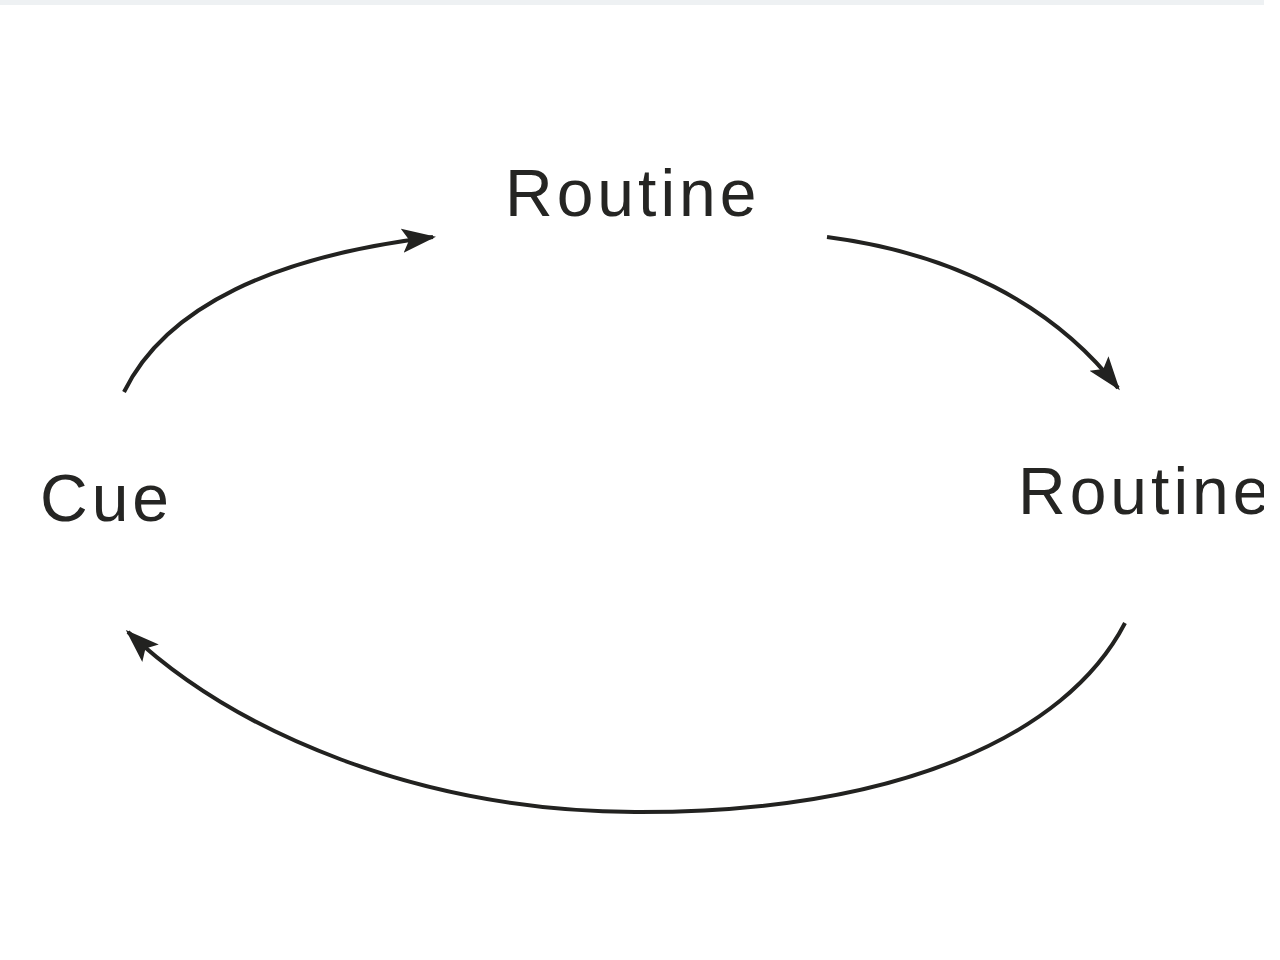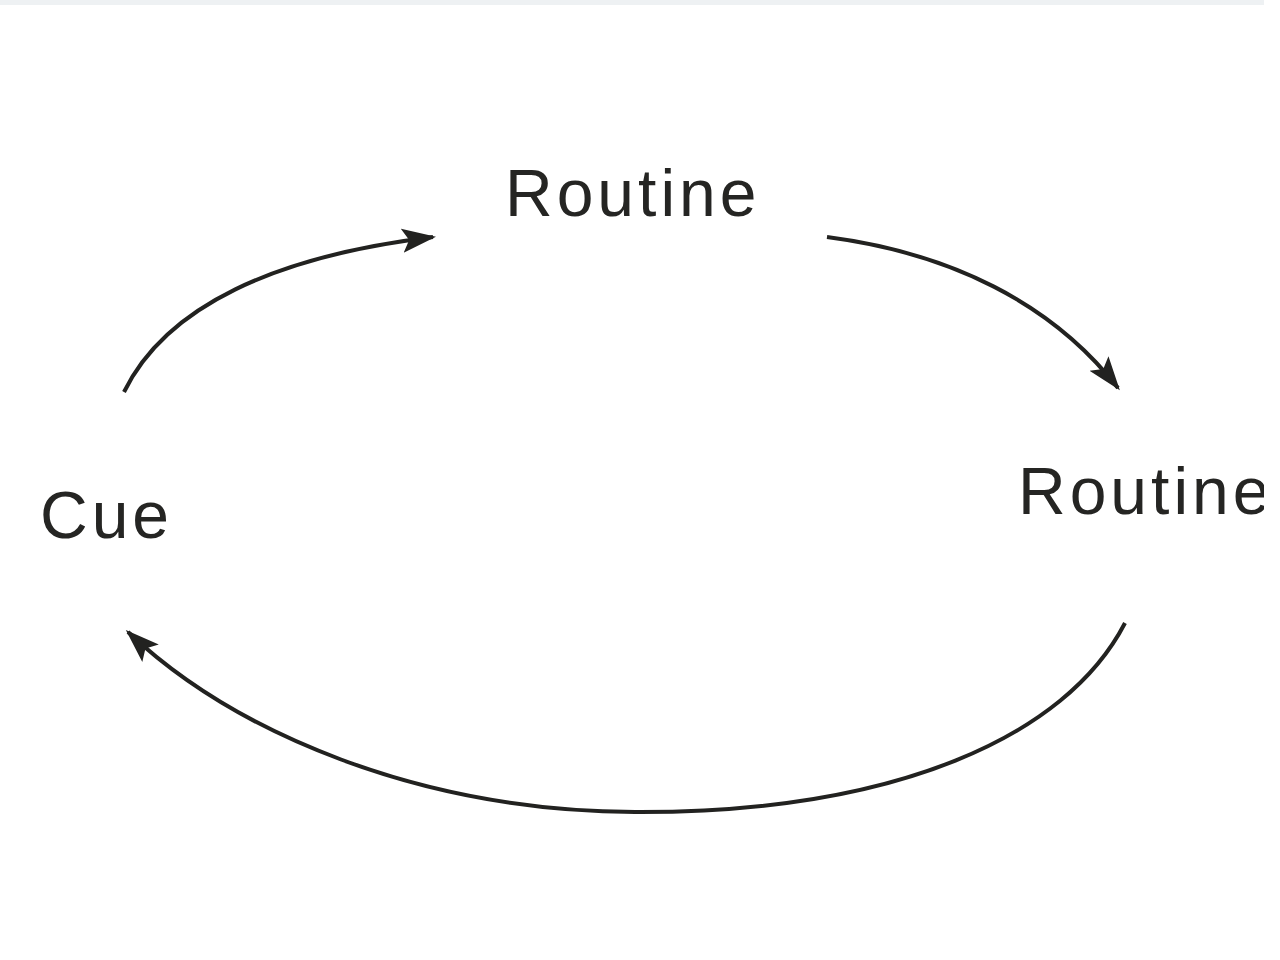--- a/index.html
+++ b/index.html
@@ -39,21 +39,21 @@
   .node-label {
     position: absolute;
     font-size: 66px;
     line-height: 1;
     letter-spacing: 4px;
     color: #252523;
     white-space: nowrap;
     font-weight: 400;
   }
   .label-routine { left: 505px; top: 160px; }
-  .label-cue     { left: 40px;  top: 482px; }
+  .label-cue     { left: 40px;  top: 465px; }
   .label-reward  { left: 1018px; top: 458px; }
 </style>
 </head>
 <body>
 
 <div class="page">
 
   <div class="top-bar"></div>
 
   <svg class="arrows-svg" width="1280" height="960" viewBox="0 0 1280 960" xmlns="http://www.w3.org/2000/svg">

